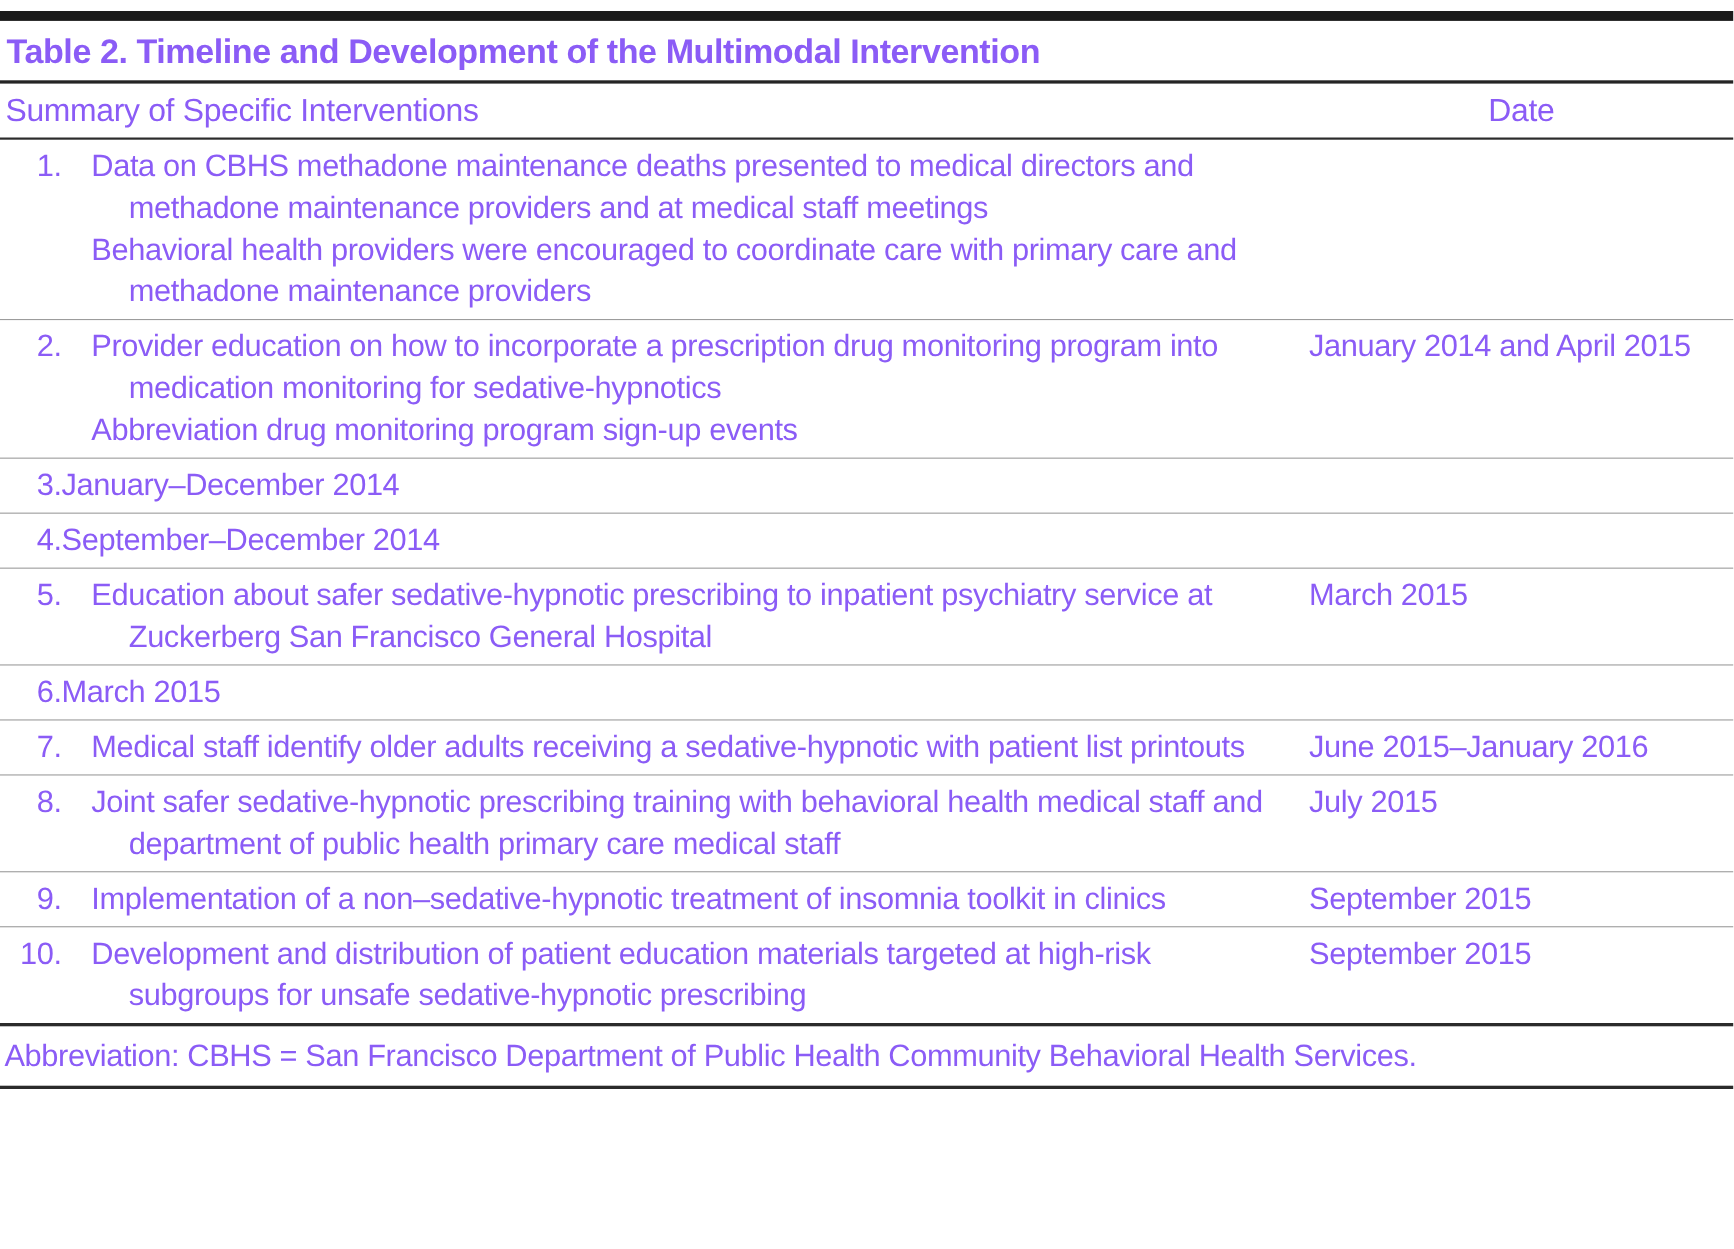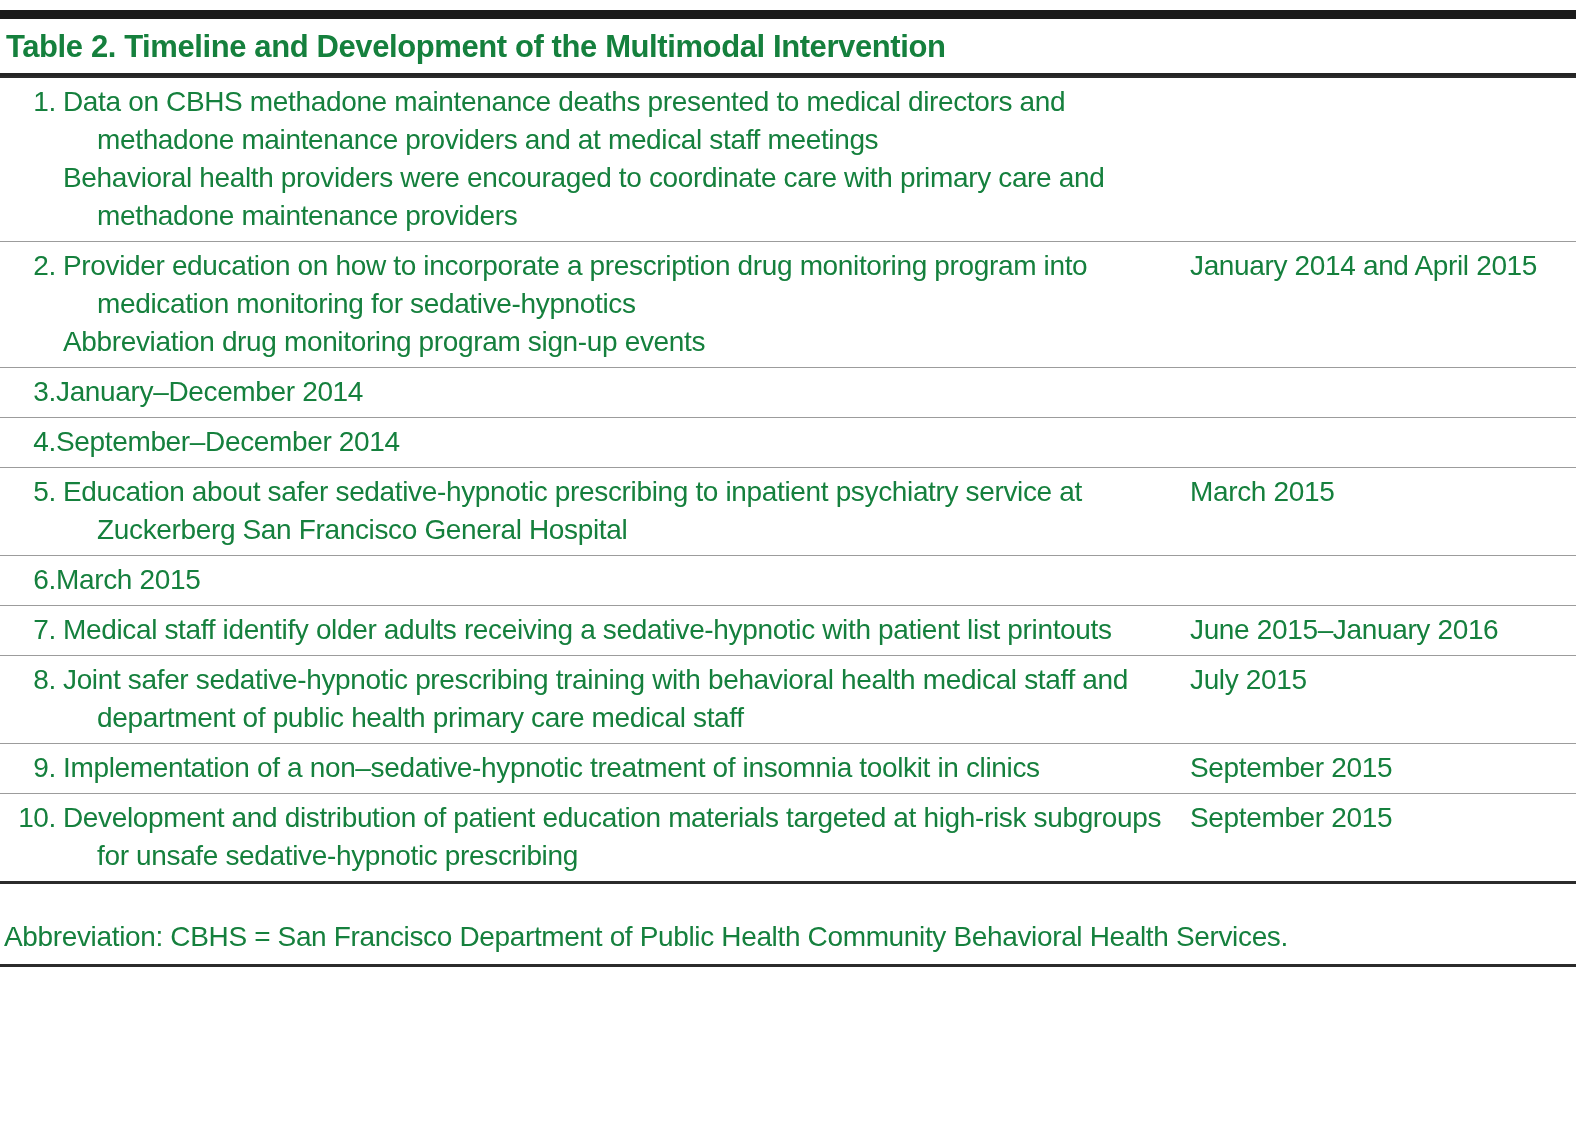--- a/index.html
+++ b/index.html
@@ -6,21 +6,21 @@
     margin: 0;
     padding: 0;
     background: #ffffff;
   }
   .page {
     position: relative;
     width: 1576px;
     height: 1135px;
     box-sizing: border-box;
     background: #ffffff;
-    color: #15803d;
+    color: #8b5cf6;
     font-family: "Liberation Sans", sans-serif;
     overflow: hidden;
   }
   .rule-heavy-top {
     margin-top: 10px;
     height: 9px;
     background: #1b1b1b;
   }
   .table-title {
     font-size: 31px;
@@ -64,51 +64,55 @@
     text-align: right;
     white-space: nowrap;
   }
   .row .txt {
     padding-left: 7px;
     padding-right: 26px;
   }
   .row .txt .para {
     padding-left: 34px;
     text-indent: -34px;
+    margin-left: 20px;
   }
   .row .date-cell {
     white-space: nowrap;
   }
   .rule-footnote-top {
     height: 3px;
     background: #2b2b2b;
   }
   .footnote {
     font-size: 28px;
     line-height: 36px;
     letter-spacing: -0.35px;
     padding: 9px 0 9px 4px;
-    margin-top: 26px;
   }
   .rule-bottom {
     height: 3px;
     background: #2b2b2b;
   }
 </style>
 </head>
 <body>
 
 <div class="page">
 
   <div class="rule-heavy-top"></div>
 
   <div class="table-title">Table 2. Timeline and Development of the Multimodal Intervention</div>
 
   <div class="rule-medium"></div>
 
+  <div class="header-row">
+    <div class="hdr-left">Summary of Specific Interventions</div>
+    <div class="hdr-right">Date</div>
+  </div>
 
   <div class="rule-header"></div>
 
   <div class="tbody" id="tbody">
       <div class="row">
         <div class="num">1.</div>
         <div class="txt">
           <div class="para">Data on CBHS methadone maintenance deaths presented to medical directors and methadone maintenance providers and at medical staff meetings</div>
           <div class="para">Behavioral health providers were encouraged to coordinate care with primary care and methadone maintenance providers</div>
         </div>

